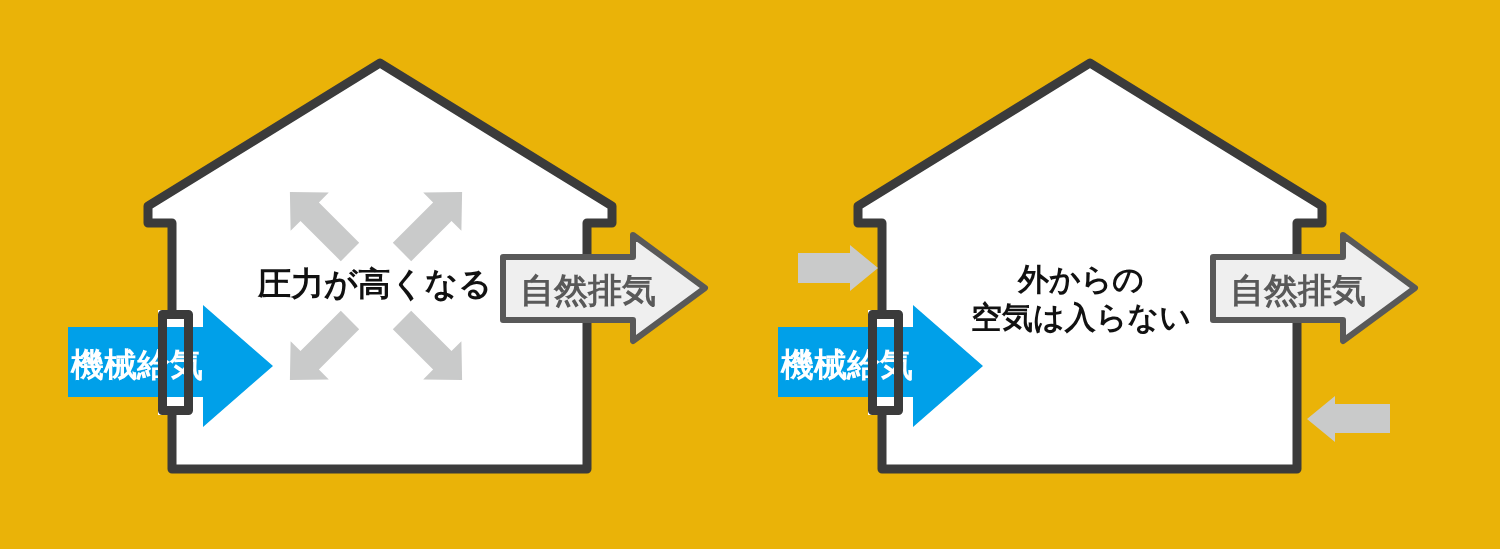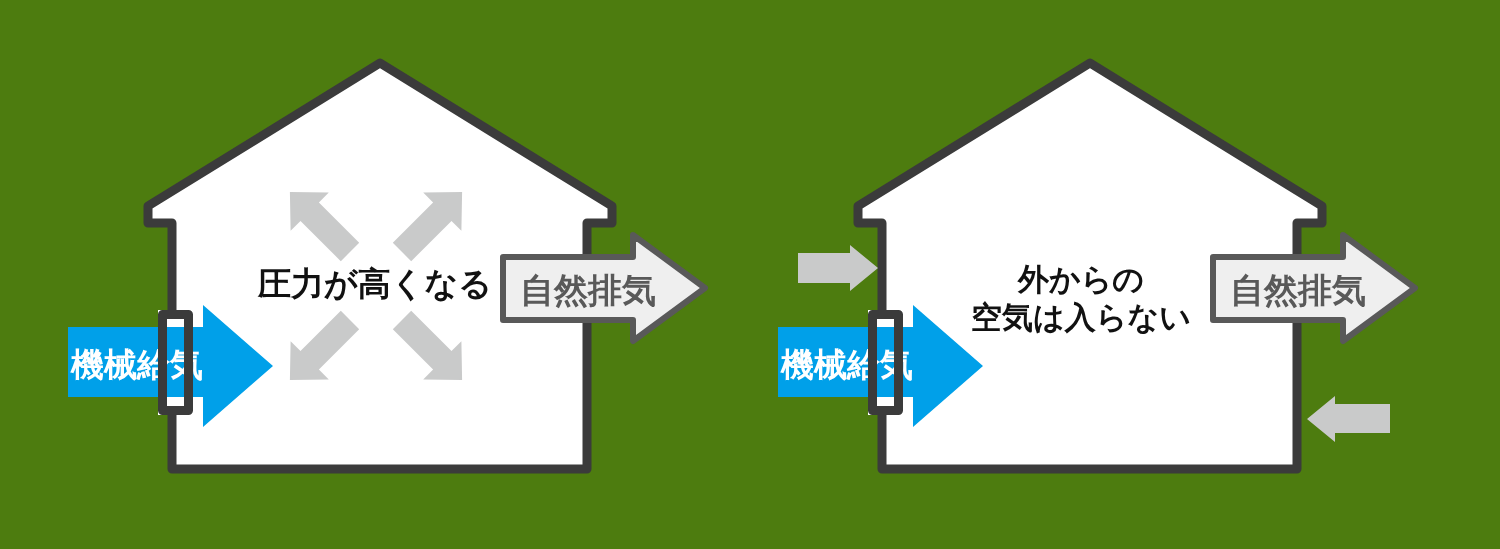--- a/index.html
+++ b/index.html
@@ -4,21 +4,21 @@
 <style>
   html, body {
     margin: 0;
     padding: 0;
     background: #ffffff;
   }
   .canvas {
     position: relative;
     width: 1500px;
     height: 549px;
-    background: #4d7c0f;
+    background: #eab308;
     overflow: hidden;
     font-family: "Liberation Sans", "DejaVu Sans", sans-serif;
   }
   svg text {
     font-family: "Liberation Sans", "DejaVu Sans", sans-serif;
     font-weight: bold;
   }
   .house-outline {
     fill: #ffffff;
     stroke: #3b3b3b;

